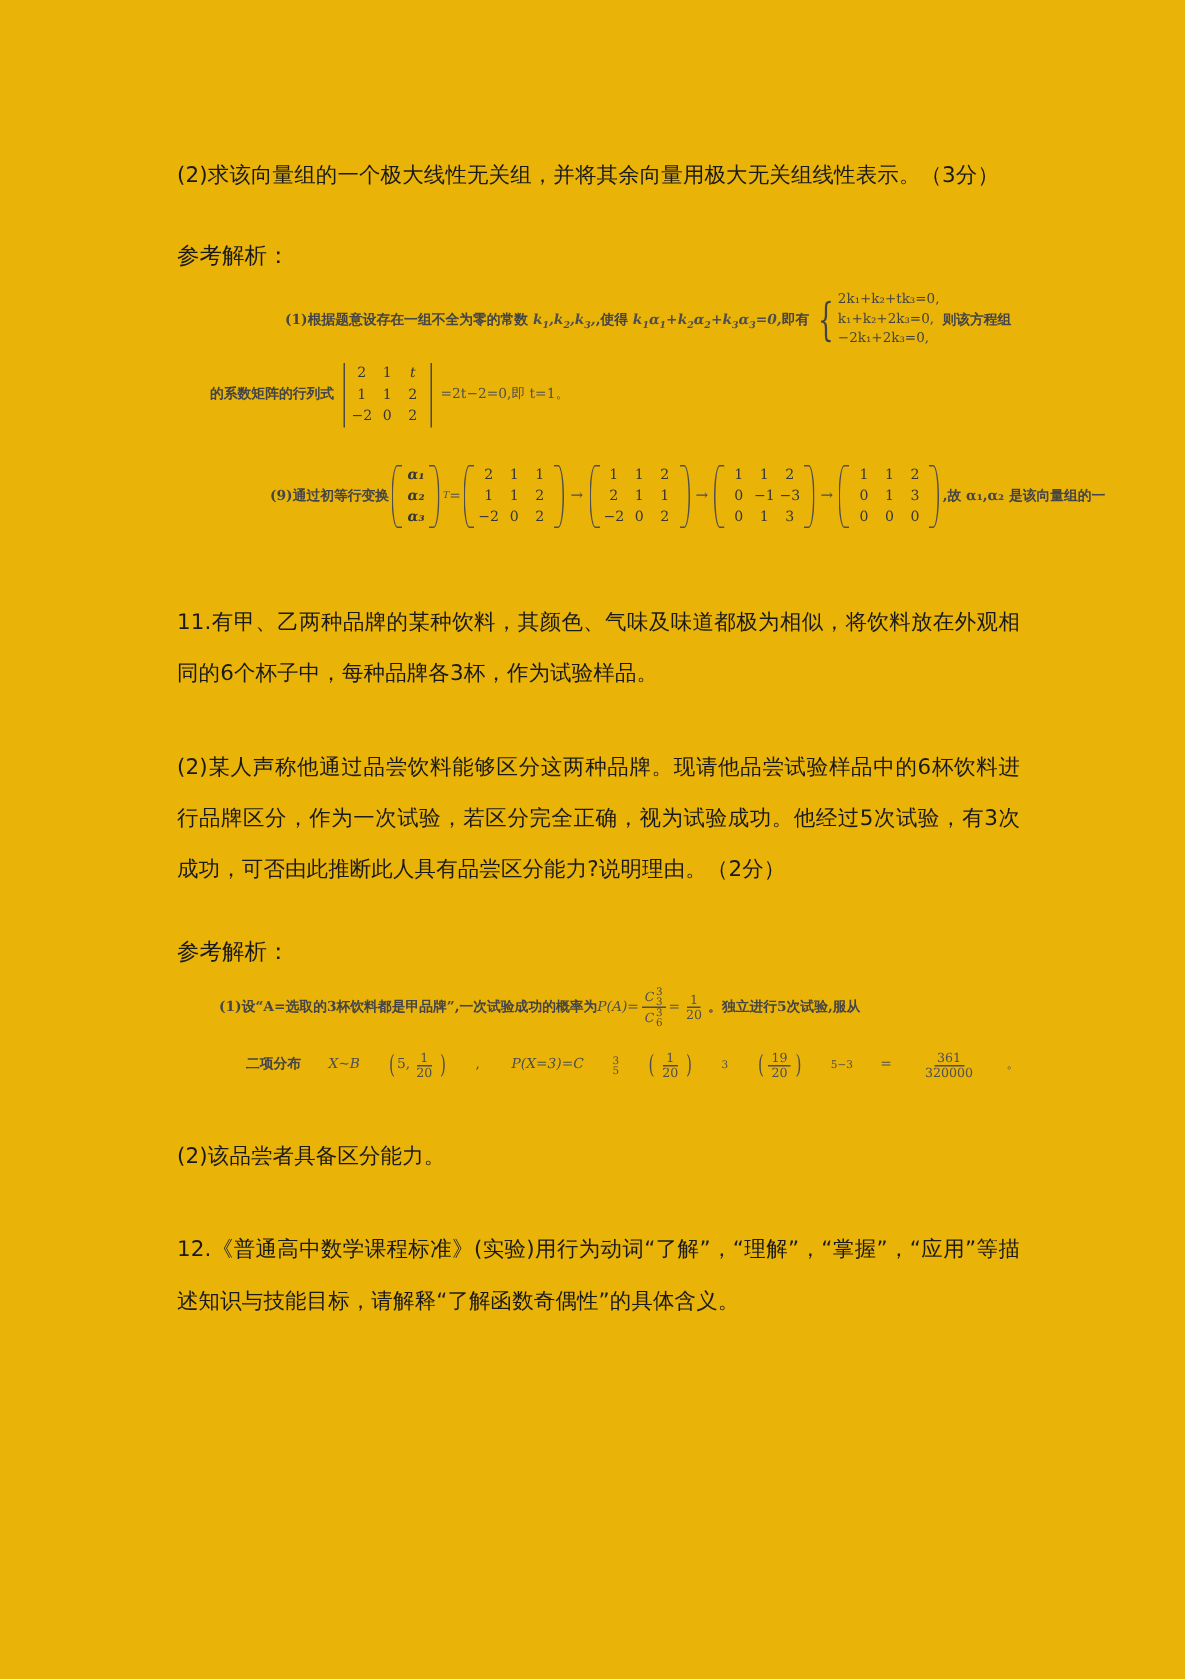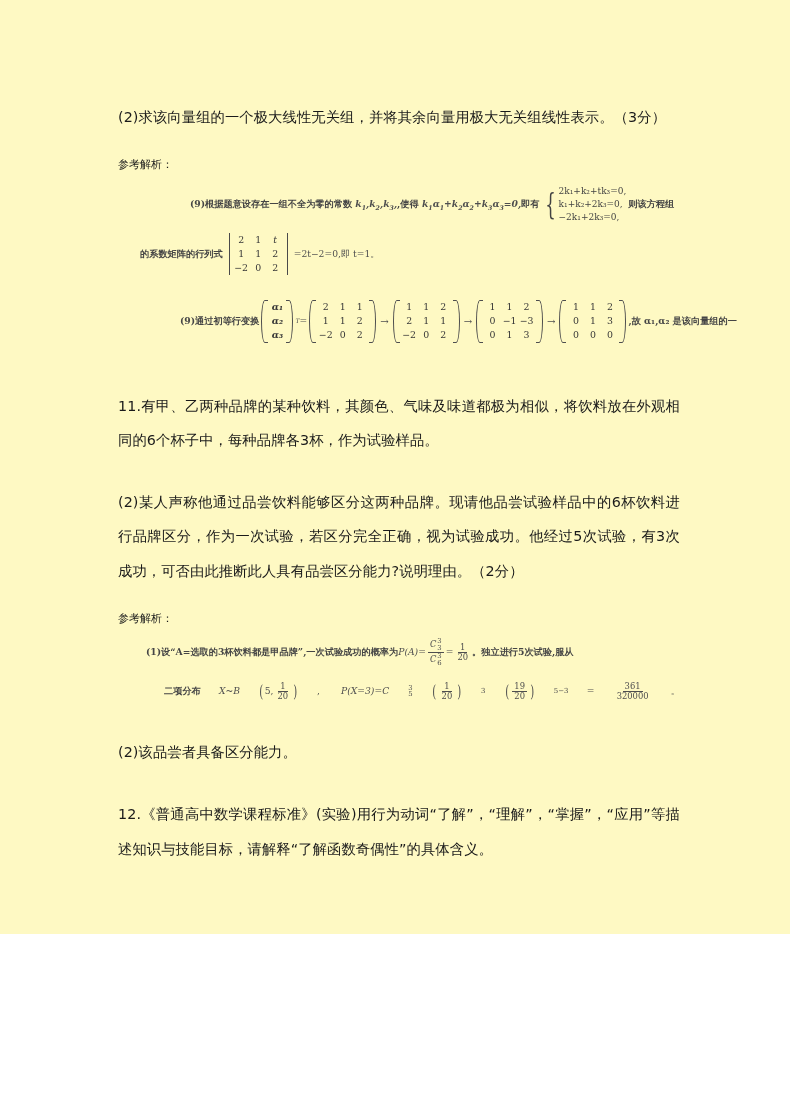--- a/index.html
+++ b/index.html
@@ -12,40 +12,40 @@
     height: 1119px;
     font-family: "DejaVu Sans", "Liberation Sans", sans-serif;
     color: #000000;
     position: relative;
     overflow: hidden;
   }
   .page {
     position: absolute;
     left: 0; top: 0;
     width: 790px;
-    height: 934px;
-    background: #fef9c3;
+    height: 1119px;
+    background: #eab308;
   }
   .content {
     position: absolute;
     left: 118px;
     top: 100px;
     width: 562px;
   }
   .para {
     font-size: 14.3px;
     line-height: 2.4;
     letter-spacing: 0.1px;
     text-align: justify;
     text-justify: inter-ideograph;
     margin: 0 0 8px 0;
     color: #1a1a1a;
   }
   .label-line {
-    font-size: 11px;
+    font-size: 15px;
     line-height: 2.4;
     margin: 0;
     color: #1a1a1a;
   }
   .gap-sm { height: 10px; }
   .gap-lg { height: 26px; }
 
   
   .sol-img {
     margin: 6px 0 6px 10px;
@@ -189,21 +189,21 @@
 
     <p class="para">(2)求该向量组的一个极大线性无关组，并将其余向量用极大无关组线性表示。（3分）</p>
 
     <div class="gap-sm"></div>
 
     <p class="label-line">参考解析：</p>
 
     <div class="sol-img">
 
       <div class="sol-line sol-indent-1">
-        <span class="txt">(9)根据题意设存在一组不全为零的常数</span>
+        <span class="txt">(1)根据题意设存在一组不全为零的常数</span>
         <span class="ital bold">&nbsp;k<sub>1</sub>,k<sub>2</sub>,k<sub>3</sub>,</span>
         <span class="txt">,使得</span>
         <span class="ital bold">&nbsp;k<sub>1</sub><b>α</b><sub>1</sub>+k<sub>2</sub><b>α</b><sub>2</sub>+k<sub>3</sub><b>α</b><sub>3</sub>=0,</span>
         <span class="txt">即有</span>
         <span class="eqsys">
           <span class="brace">{</span>
           <span class="rows">
             <span>2k₁+k₂+tk₃=0,</span>
             <span>k₁+k₂+2k₃=0,</span>
             <span>−2k₁+2k₃=0,</span>

